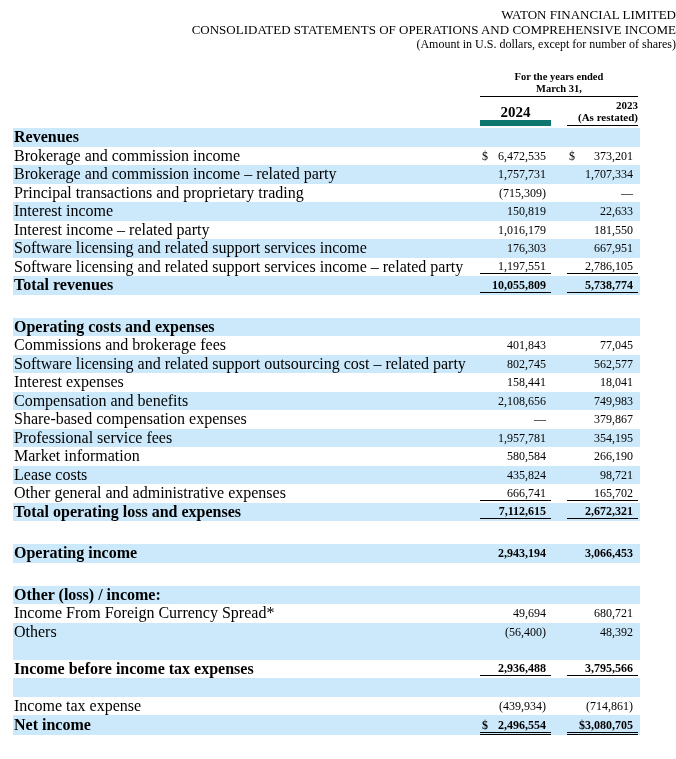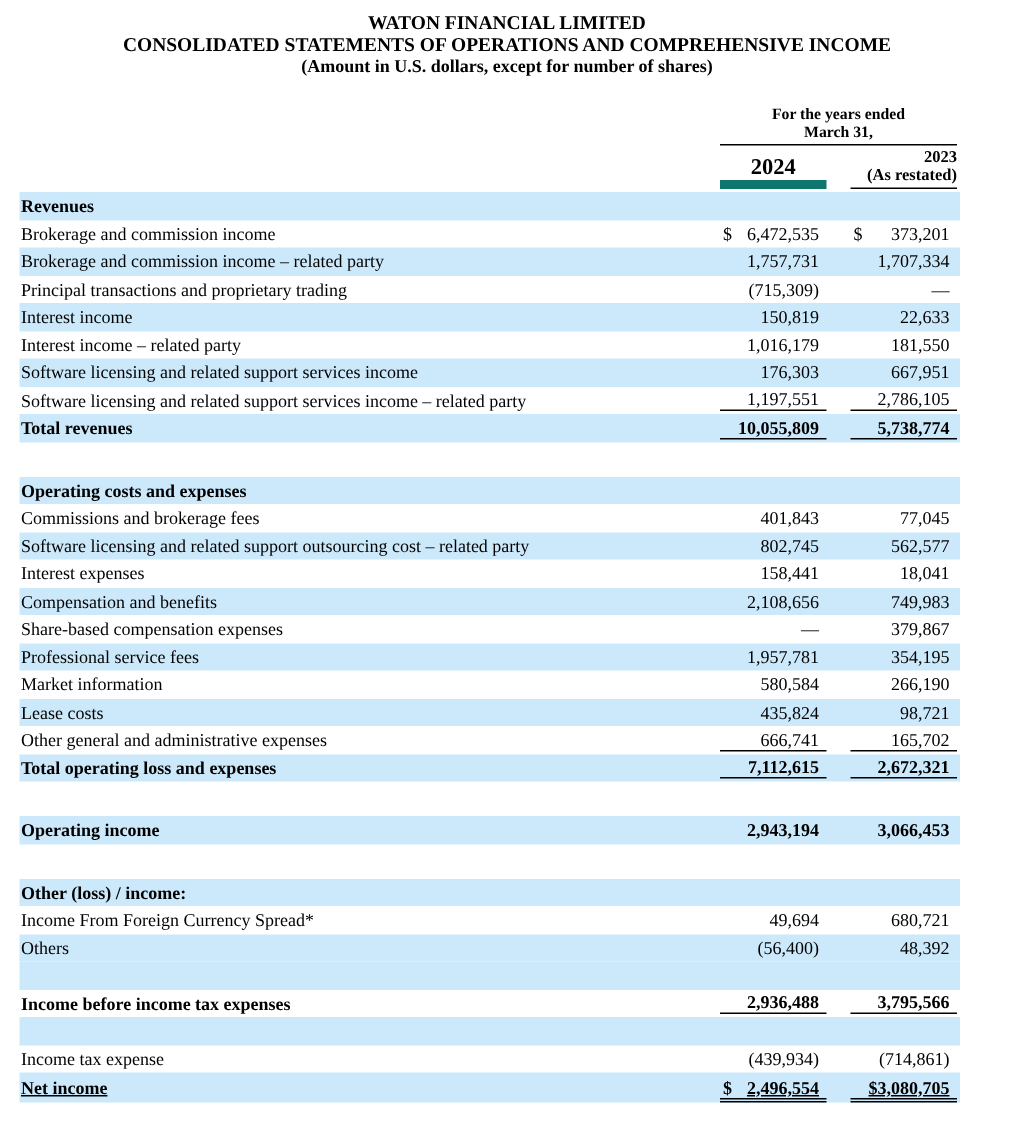--- a/index.html
+++ b/index.html
@@ -5,21 +5,21 @@
   html, body { margin:0; padding:0; background:#ffffff; }
   body {
     width:676px; height:759px;
     font-family:"Liberation Serif","DejaVu Serif",serif;
     color:#000;
     -webkit-font-smoothing:antialiased;
   }
   .page { position:relative; width:676px; height:759px; overflow:hidden; }
 
   
-  .titles { text-align:center; padding-top:7px; font-weight:bold; }
+  .titles { text-align:right; padding-top:7px; font-weight:normal; }
   .t1 { font-size:13px; line-height:15px; }
   .t2 { font-size:13px; line-height:15px; }
   .t3 { font-size:12px; line-height:15px; }
 
   
   .table { margin-left:13px; width:627px; }
 
   .cols-header { display:flex; justify-content:flex-end; margin-top:19px; }
   .cols-block { width:160px; }
   .span-head {
@@ -38,31 +38,31 @@
     border-bottom:1px solid #000; padding-bottom:2px;
   }
   .hgap { width:16px; }
   .hend { width:2px; }
 
   .tbody { margin-top:2px; }
 
   .row { display:flex; align-items:center; min-height:18.5px; }
   .row.shade { background:var(--stripe, #cce9fb); }
   .row.bold { font-weight:bold; }
-  .lbl { flex:1; font-size:12px; line-height:14px; padding-left:1px; }
+  .lbl { flex:1; font-size:16px; line-height:14px; padding-left:1px; }
   .v {
     width:71px; box-sizing:border-box; position:relative;
     text-align:right; padding-right:5px; font-size:12px; line-height:14px;
   }
   .cur { position:absolute; left:2px; }
   .gap2 { width:16px; }
   .end { width:2px; }
 
   .u-single .v { border-bottom:1px solid #000; }
-  .u-double { min-height:20px;text-decoration:underline; }
+  .u-double { min-height:20px; }
   .u-double .v { border-bottom:1px solid #000; }
   .u-double .v::after {
     content:""; position:absolute; left:0; right:0; bottom:-3px;
     border-bottom:1px solid #000;
   }
 
   .spacer { height:23px; }
 </style>
 </head>
 <body>

